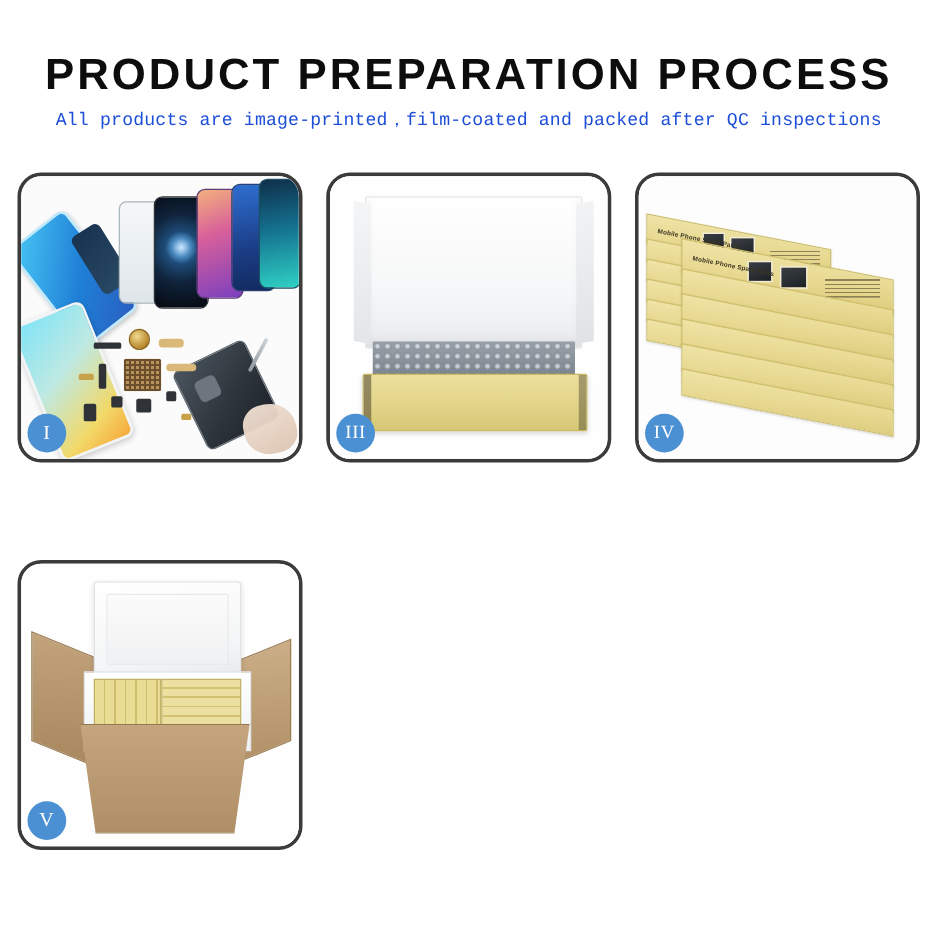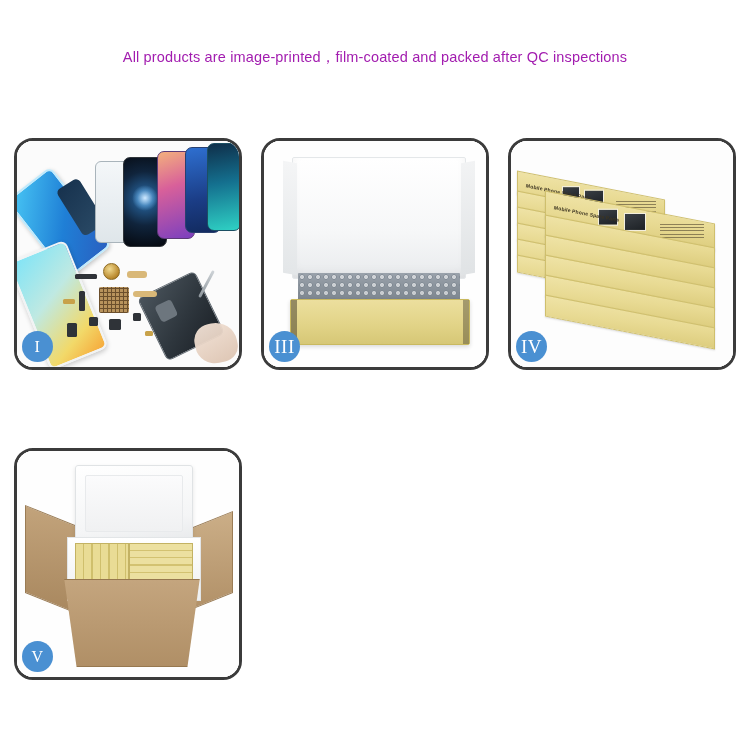--- a/index.html
+++ b/index.html
@@ -37,23 +37,24 @@
     letter-spacing: 2.4px;
     color: #0d0d0d;
     line-height: 40px;
     white-space: nowrap;
   }
   .subtitle {
     margin-top: 8px;
     font-size: 14.5px;
     font-weight: normal;
     letter-spacing: 0.15px;
-    color: #a21caf;
+    color: #1d4ed8;
     line-height: 18px;
     white-space: nowrap;
+    font-family: Liberation Mono, monospace;
   }
 
   
   .grid {
     position: absolute;
     left: 14px;
     top: 138px;
     width: 722px;
     display: grid;
     grid-template-columns: repeat(3, 228px);
@@ -85,21 +86,21 @@
     border-radius: 50%;
     background: #4a90d2;
     color: #ffffff;
     font-family: "Liberation Serif", serif;
     font-size: 16px;
     line-height: 31px;
     text-align: center;
     letter-spacing: 0.5px;
     z-index: 9;
   }
-  .badge.wide { font-size: 19px; }
+  .badge.wide { font-size: 15px; }
 
   
   .scene-parts { position:absolute; inset:0; background:#fbfbfb; }
   .ph { position:absolute; border-radius:7px; }
   .ph.blue-flat {
     left:14px; top:32px; width:52px; height:96px;
     background:linear-gradient(135deg,#49c8f5 0%,#1f7fd6 55%,#2a5fc0 100%);
     transform:rotate(-38deg);
     box-shadow:0 2px 4px rgba(0,0,0,.22);
     border:2px solid #bfe9fb;
@@ -362,20 +363,21 @@
     position:absolute; width:17px; height:20px;
     background:#a8885a; opacity:.75; border-radius:1px;
   }
 </style>
 </head>
 <body>
 
 <div class="page">
 
   <div class="header">
+    <div class="title">PRODUCT PREPARATION PROCESS</div>
     <div class="subtitle">All products are image-printed，film-coated and packed after QC inspections</div>
   </div>
 
   <div class="grid">
 
     <div class="panel">
       <div class="panel-inner">
         <div class="scene-parts">
           <div class="ph blue-flat"></div>
           <div class="ph glass"></div>

